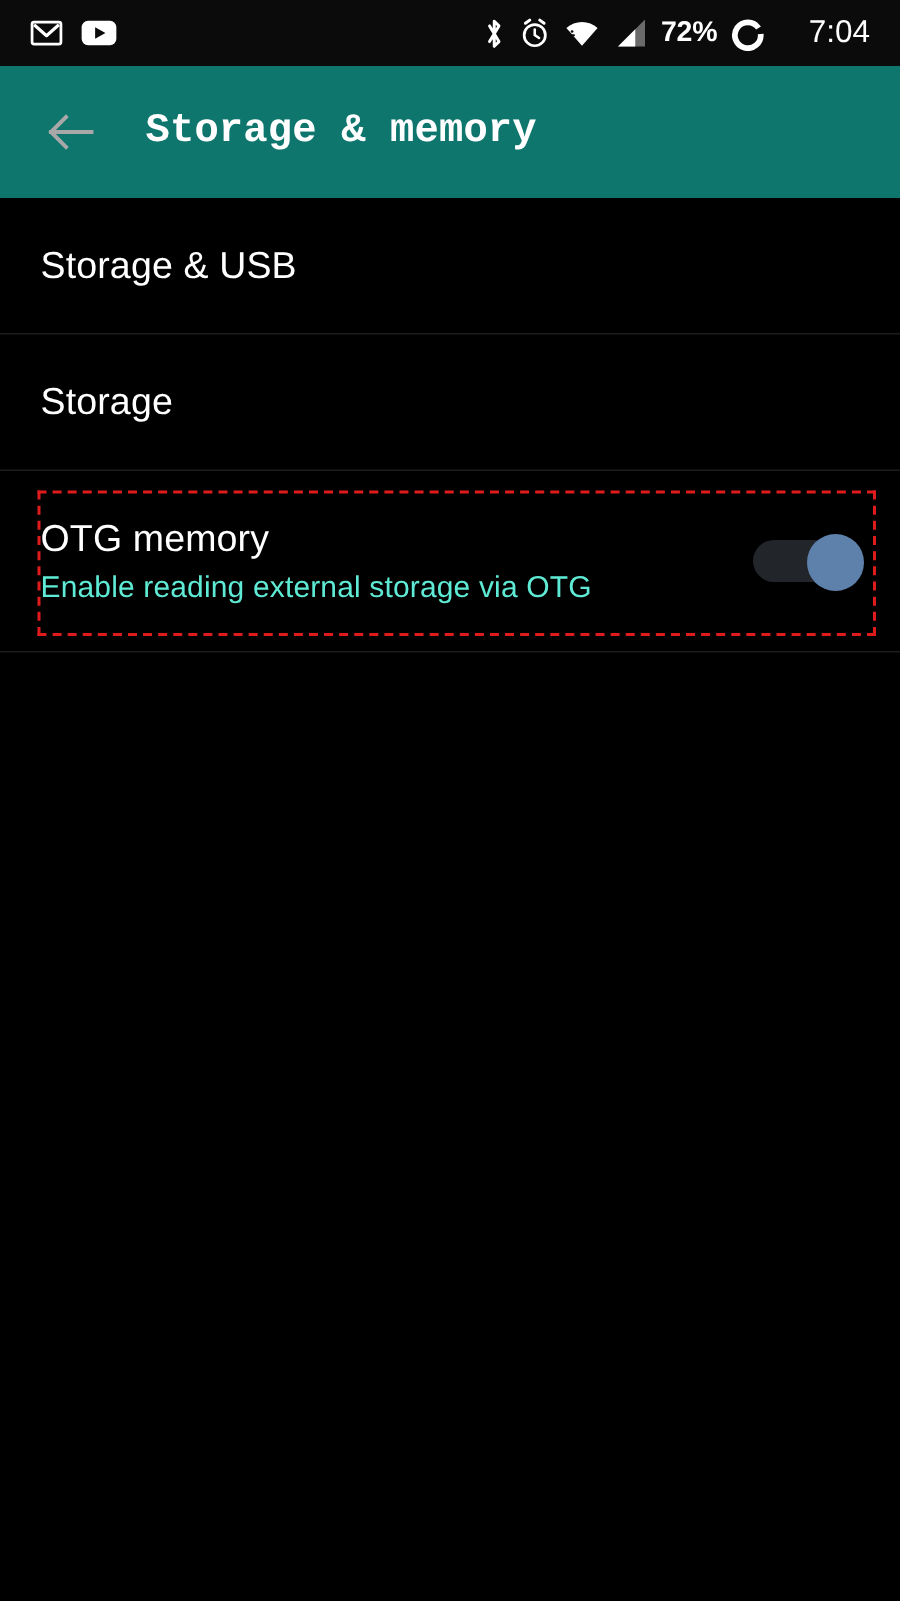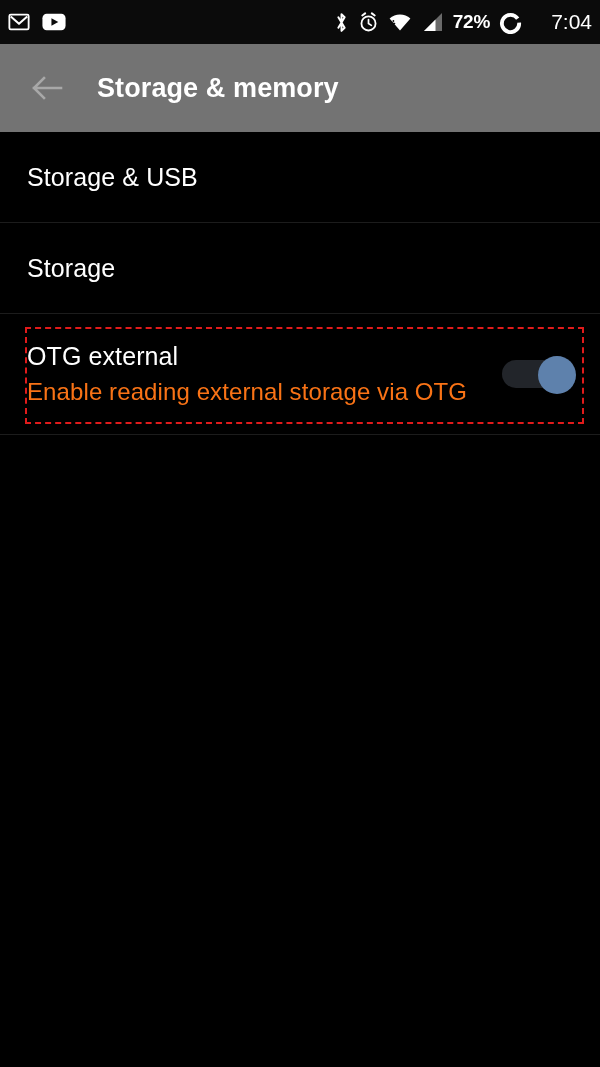--- a/index.html
+++ b/index.html
@@ -25,21 +25,21 @@
   
   #status-bar {
     position: absolute;
     top: 0; left: 0;
     width: 600px;
     height: 44px;
     background: #0b0b0b;
     display: flex;
     align-items: center;
     justify-content: space-between;
-    padding: 0 8px;
+    padding: 0 20px;
     box-sizing: border-box;
   }
   .status-left {
     display: flex;
     align-items: center;
     gap: 12px;
   }
   .status-right {
     display: flex;
     align-items: center;
@@ -62,23 +62,24 @@
     letter-spacing: 0px;
     margin-left: 20px;
   }
 
   
   #app-bar {
     position: absolute;
     top: 44px; left: 0;
     width: 600px;
     height: 88px;
-    background: #737373;
-    display: flex;
-    align-items: center;
+    background: #0f766e;
+    display: flex;
+    align-items: center;
+    font-family: Liberation Mono, monospace;
   }
   #back-button {
     width: 46px;
     height: 46px;
     margin-left: 24px;
     display: flex;
     align-items: center;
     justify-content: center;
     cursor: pointer;
   }
@@ -122,22 +123,22 @@
     flex-direction: column;
     justify-content: center;
   }
   .row-title {
     color: #ffffff;
     font-size: 25px;
     font-weight: normal;
     letter-spacing: 0.1px;
   }
   .row-subtitle {
-    color: #f97316;
-    font-size: 24px;
+    color: #5eead4;
+    font-size: 20px;
     font-weight: normal;
     margin-top: 7px;
     letter-spacing: 0.1px;
   }
 
   
   .switch {
     position: relative;
     width: 74px;
     height: 36px;
@@ -255,21 +256,21 @@
 
     <div class="list-row row-simple">
       <div class="row-text">
         <div class="row-title">Storage</div>
       </div>
     </div>
     <div class="divider"></div>
 
     <div class="list-row row-two-line">
       <div class="row-text">
-        <div class="row-title">OTG external</div>
+        <div class="row-title">OTG memory</div>
         <div class="row-subtitle">Enable reading external storage via OTG</div>
       </div>
       <div class="switch on">
         <div class="switch-track"></div>
         <div class="switch-thumb"></div>
       </div>
     </div>
     <div class="divider"></div>
   </div>
 

